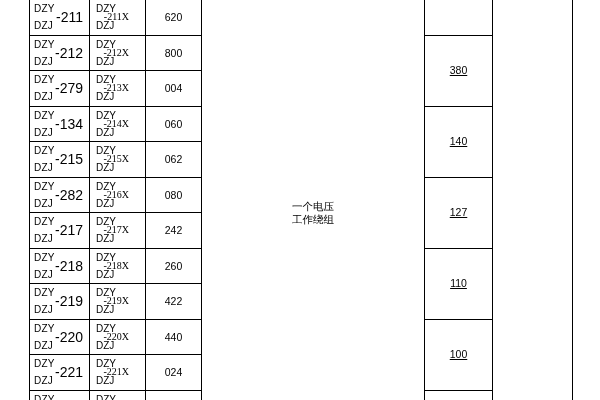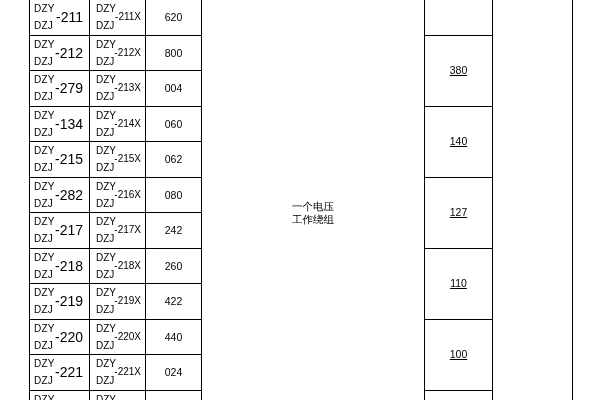--- a/index.html
+++ b/index.html
@@ -84,24 +84,25 @@
     font-size: 10px;
   }
   .dzjcell .bot {
     position: absolute;
     left: 6px;
     bottom: 3px;
     font-size: 10px;
   }
   .dzjcell .suffix {
     position: absolute;
-    right: 4px;
+    right: 16px;
     top: 50%;
     transform: translateY(-50%);
     font-size: 10px;
+    font-family: Liberation Serif, serif;
   }
   .numcell {
     font-size: 10.5px;
   }
   .midcell {
     font-size: 11px;
     line-height: 1.9;
     color: #000;
   }
   .valcell {

